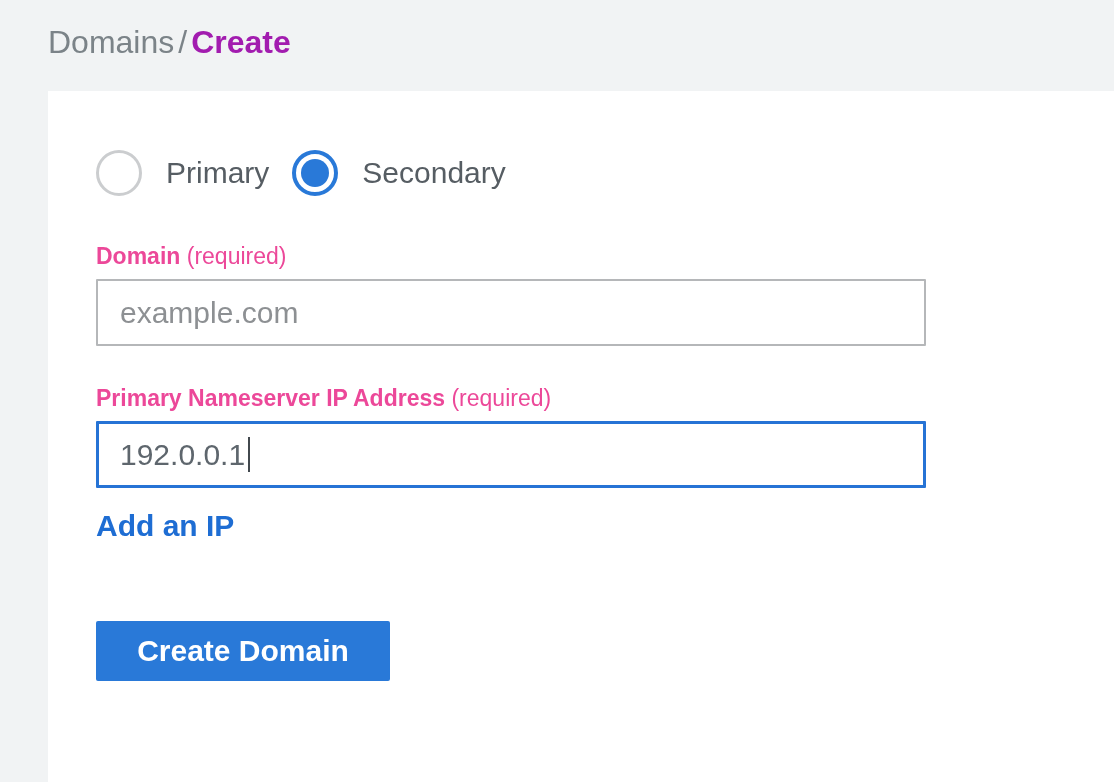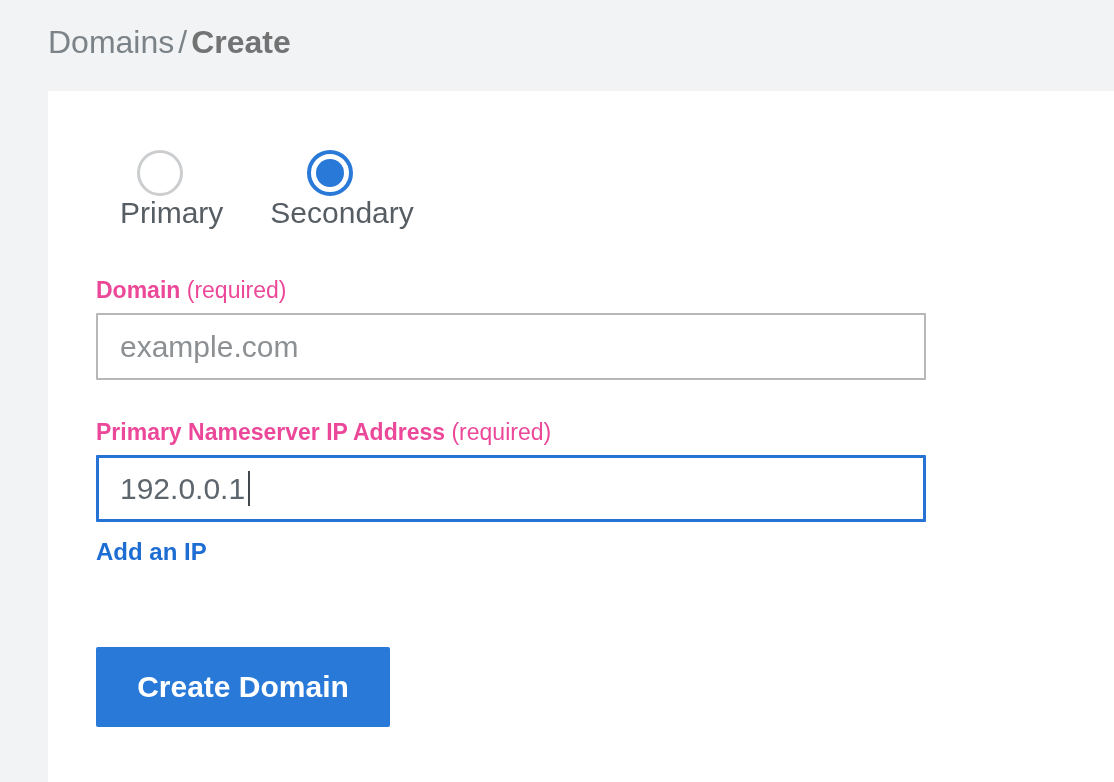--- a/index.html
+++ b/index.html
@@ -15,33 +15,33 @@
   .header {
     padding:22px 8px 0 48px;
     display:flex;
     align-items:baseline;
     gap:4px;
     font-size:32px;
     line-height:40px;
   }
   .crumb-link    { color:#7b8388; font-weight:400; cursor:pointer; }
   .crumb-sep     { color:#7b8388; font-weight:400; }
-  .crumb-current { color:#737373; font-weight:700; }
+  .crumb-current { color:#a21caf; font-weight:700; }
 
   
   .panel {
     position:absolute;
     left:48px; top:91px; right:0; bottom:0;
     background:#ffffff;
     padding:59px 48px 0 48px;
   }
 
   
   .radio-row { display:flex; align-items:center; }
-  .radio-item { display:flex; align-items:center; cursor:pointer;flex-direction:column; }
+  .radio-item { display:flex; align-items:center; cursor:pointer; }
   .radio-item + .radio-item { margin-left:23px; }
   .radio-circle {
     width:46px; height:46px;
     border-radius:50%;
     border:3px solid #cbcdcf;
     background:#ffffff;
     flex:0 0 auto;
   }
   .radio-circle.selected {
     border:4px solid #2979d8;
@@ -96,32 +96,32 @@
   .caret {
     width:2px; height:35px;
     background:#42484e;
     margin-left:3px;
     flex:0 0 auto;
   }
 
   
   .add-ip-link {
     display:inline-block;
-    margin-top:12px;
-    font-size:24px;
+    margin-top:20px;
+    font-size:30px;
     line-height:36px;
     font-weight:700;
     color:#1e6dd3;
     text-decoration:none;
     cursor:pointer;
   }
   .submit-btn {
     display:block;
     margin-top:77px;
-    width:294px; height:80px;
+    width:294px; height:60px;
     background:#2979d8;
     border:none;
     border-radius:2px;
     color:#ffffff;
     font-family:inherit;
     font-size:30px;
     font-weight:700;
     cursor:pointer;
   }
 </style>

